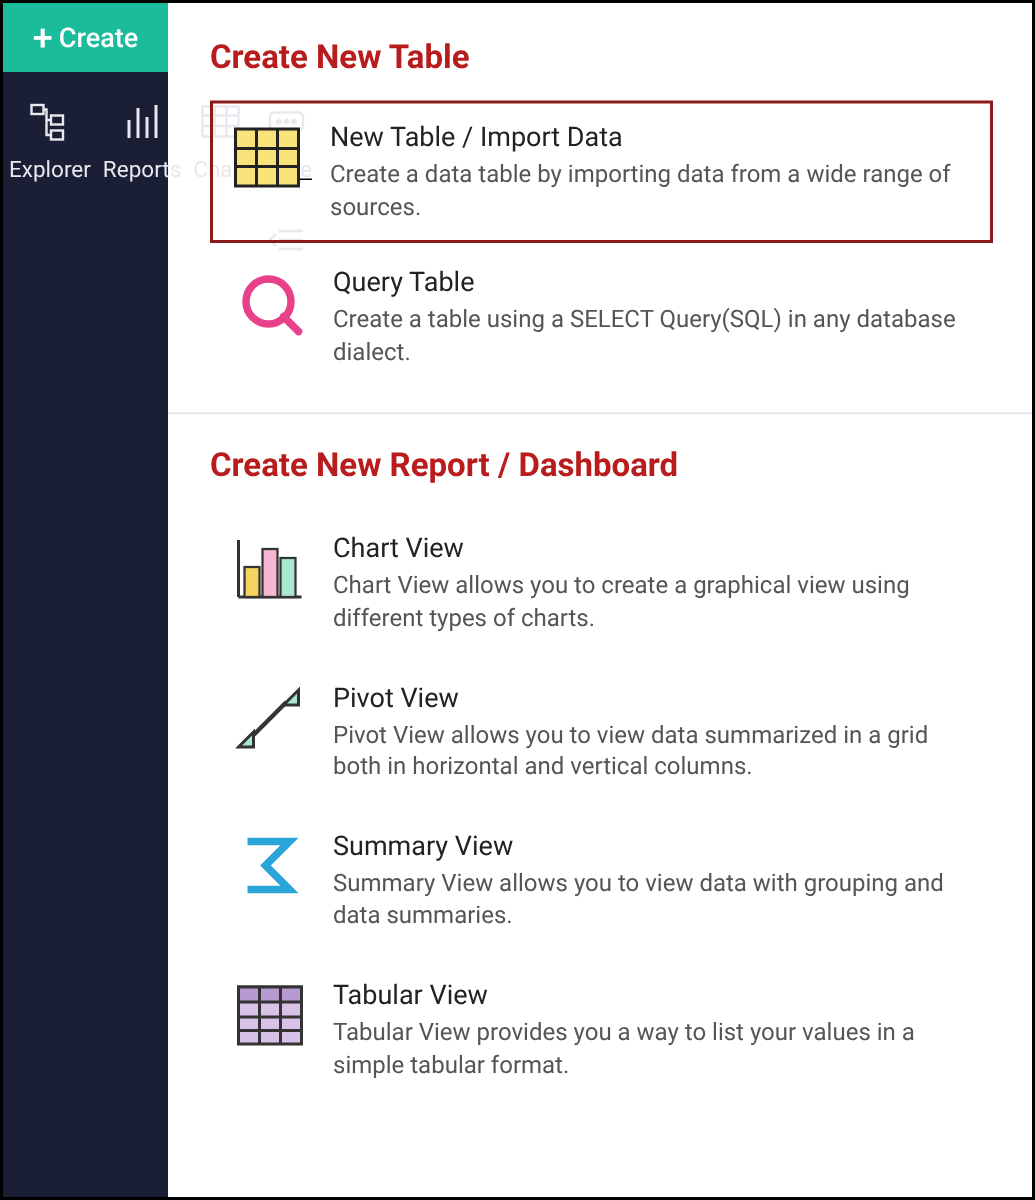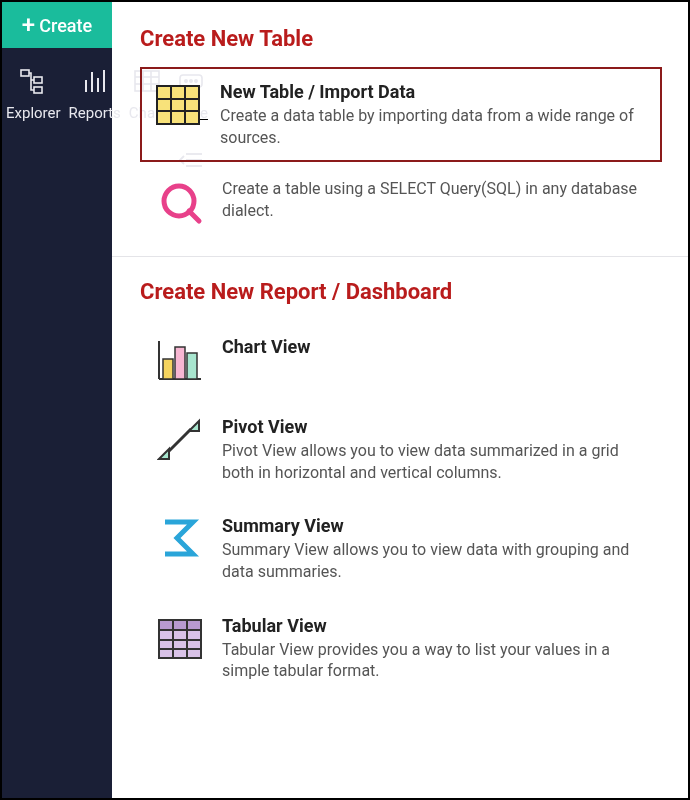--- a/index.html
+++ b/index.html
@@ -94,21 +94,21 @@
       flex-shrink: 0;
       display: flex;
       align-items: center;
       justify-content: center;
     }
     .option .opt-text {
       flex: 1;
     }
     .opt-title {
       font-size: 18px;
-      font-weight: 700;
+      font-weight: 400;
       color: #222;
       margin-bottom: 3px;
     }
     .opt-desc {
       font-size: 16px;
       color: #555;
       line-height: 1.35;
     }
     .divider {
       border: none;
@@ -213,40 +213,42 @@
   </div>
 
   <div class="option">
     <div class="opt-icon">
       <svg width="46" height="46" viewBox="0 0 46 46">
         <circle cx="22" cy="22" r="15" fill="#fff" stroke="#e8418a" stroke-width="5"></circle>
         <line x1="32" y1="32" x2="42" y2="42" stroke="#e8418a" stroke-width="5" stroke-linecap="round"></line>
       </svg>
     </div>
     <div class="opt-text">
+      <div class="opt-title">Query Table</div>
       <div class="opt-desc">Create a table using a SELECT Query(SQL) in any database dialect.</div>
     </div>
   </div>
 
   <hr class="divider">
 
   <div class="section-title">Create New Report / Dashboard</div>
 
   <div class="option">
     <div class="opt-icon">
       <svg width="46" height="42" viewBox="0 0 46 42">
         <line x1="2" y1="40" x2="2" y2="2" stroke="#333" stroke-width="2"></line>
         <line x1="2" y1="40" x2="44" y2="40" stroke="#333" stroke-width="2"></line>
         <rect x="6" y="20" width="10" height="20" fill="#f4d35e" stroke="#333" stroke-width="1.5"></rect>
         <rect x="18" y="8" width="10" height="32" fill="#f7b6d2" stroke="#333" stroke-width="1.5"></rect>
         <rect x="30" y="14" width="10" height="26" fill="#a8e6cf" stroke="#333" stroke-width="1.5"></rect>
       </svg>
     </div>
     <div class="opt-text">
       <div class="opt-title">Chart View</div>
+      <div class="opt-desc">Chart View allows you to create a graphical view using different types of charts.</div>
     </div>
   </div>
 
   <div class="option">
     <div class="opt-icon">
       <svg width="46" height="46" viewBox="0 0 46 46">
         <line x1="8" y1="38" x2="34" y2="12" stroke="#333" stroke-width="3"></line>
         <polygon points="34,12 42,4 42,14 32,14" fill="#a8e6cf" stroke="#333" stroke-width="2"></polygon>
         <polygon points="8,38 0,46 10,46 10,36" fill="#a8e6cf" stroke="#333" stroke-width="2" transform="translate(2,-4)"></polygon>
       </svg>

